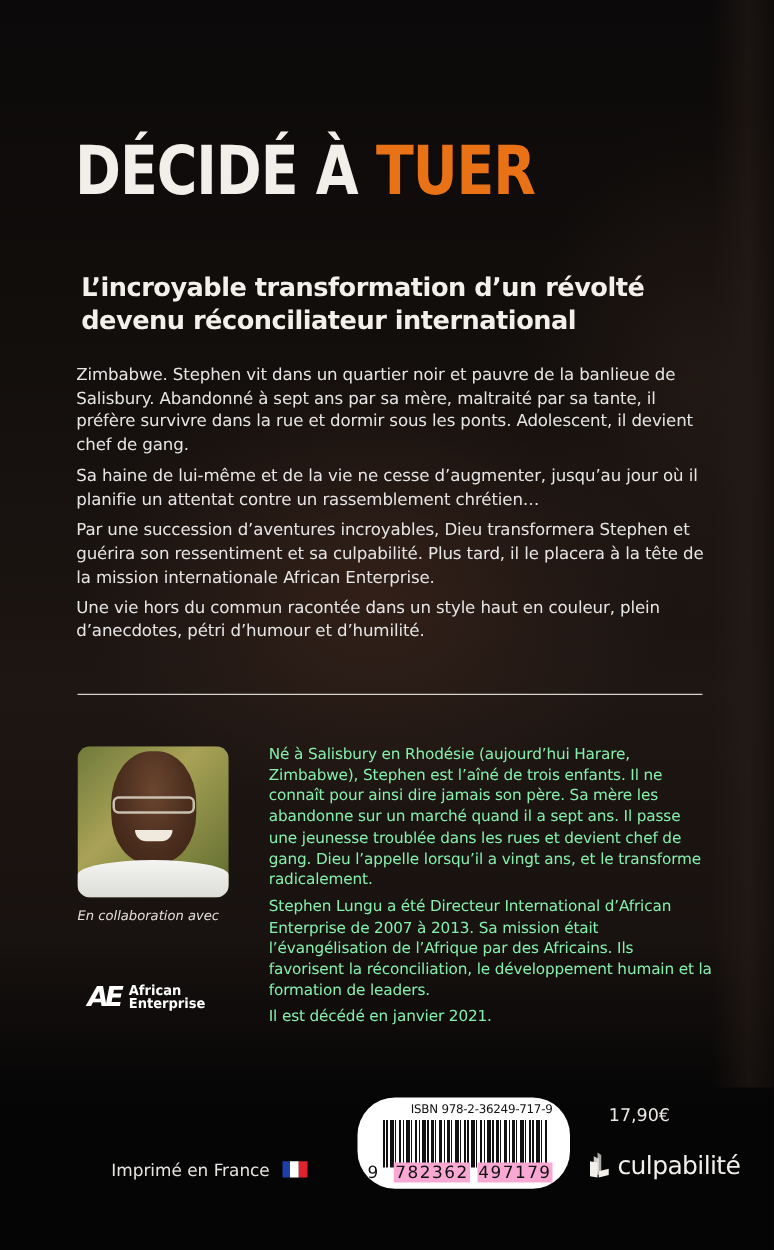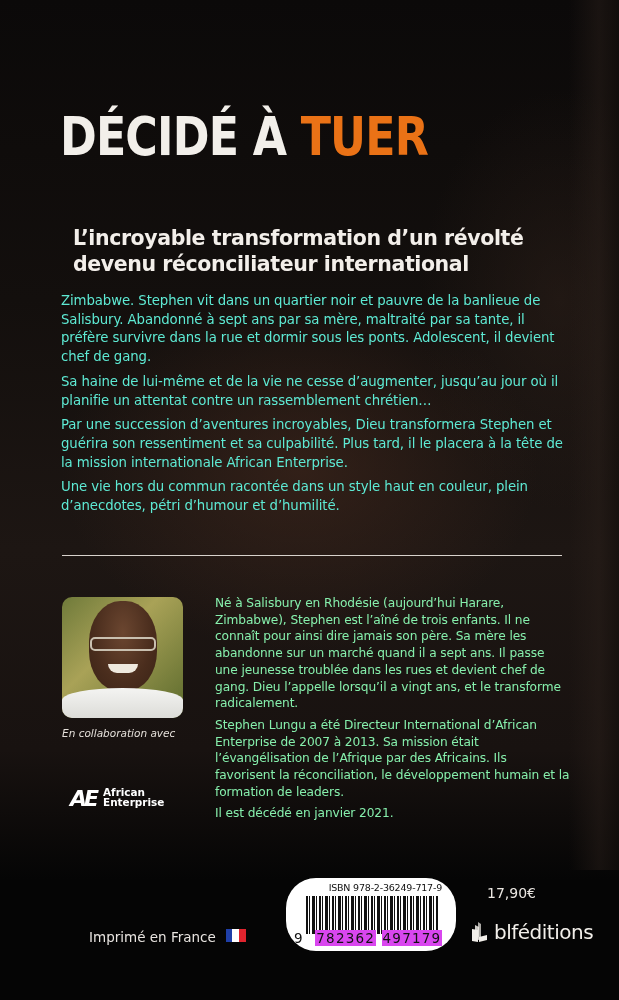--- a/index.html
+++ b/index.html
@@ -23,28 +23,28 @@
   .title {
     position: absolute; left: 60px; top: 110px; margin: 0;
     font-family: "DejaVu Sans", sans-serif; font-weight: bold;
     font-size: 54px; letter-spacing: -1px; line-height: 1;
     transform: scaleX(0.82); transform-origin: left top;
     white-space: nowrap;
   }
   .title .t-white { color: #f2efea; }
   .title .t-orange { color: #ea7216; }
   .subtitle {
-    position: absolute; left: 61px; top: 213px; width: 480px; margin: 12px;
+    position: absolute; left: 61px; top: 213px; width: 480px; margin: 4px;
     font-family: "DejaVu Sans", sans-serif; font-weight: bold;
     font-size: 20.5px; line-height: 26px; color: #f3efea;
     letter-spacing: -0.4px;
   }
   .blurb {
     position: absolute; left: 61px; top: 292px; width: 510px;
-    font-size: 13.3px; line-height: 18.7px; color: #5eead4; letter-spacing: -0.1px;
+    font-size: 13.3px; line-height: 18.7px; color: #e5e5e5; letter-spacing: -0.1px;
   }
   .blurb p { margin: 0 0 6px 0; }
   .divider {
     position: absolute; left: 62px; top: 555px; width: 500px; height: 1px;
     background: #d8d2cc;
   }
   .photo {
     position: absolute; left: 62px; top: 597px; width: 121px; height: 121px;
     border-radius: 10px; overflow: hidden;
     background: radial-gradient(circle at 50% 40%, #5a3a24 0%, #3b2618 35%, rgba(0,0,0,0) 36%),
@@ -108,21 +108,21 @@
     background: repeating-linear-gradient(90deg,
       #111 0px, #111 2px, #fff 2px, #fff 3px, #111 3px, #111 4px, #fff 4px, #fff 6px,
       #111 6px, #111 9px, #fff 9px, #fff 10px, #111 10px, #111 11px, #fff 11px, #fff 13px);
   }
   .bar-digits {
     position: absolute; left: 8px; top: 52px; width: 158px;
     font-size: 13.5px; color: #111; letter-spacing: 1.2px; white-space: nowrap;
     background: transparent;
   }
   .bar-digits .first { margin-right: 6px; }
-  .bar-digits .grp { background: #d946ef; padding: 0 1px; }
+  .bar-digits .grp { background: #f9a8d4; padding: 0 1px; }
   .price {
     position: absolute; left: 471px; top: 885px; font-size: 14px; color: #ebe7e2; margin-left: 16px;
   }
   .publisher {
     position: absolute; left: 470px; top: 920px; display: flex; align-items: center;
     font-size: 20px; color: #f2efea; letter-spacing: -0.5px;
   }
   .book-icon { width: 18px; height: 22px; margin-right: 6px; }
 </style>
 </head>
@@ -191,14 +191,14 @@
 
 <div class="price">17,90€</div>
 
 <div class="publisher">
   <svg class="book-icon" viewBox="0 0 18 22">
     <path d="M2 8 L2 20 L8 21 L8 9 Z" fill="#f2efea"></path>
     <path d="M5 4 L5 18 L9 19 L9 6 Z" fill="#f2efea" opacity="0.85"></path>
     <path d="M8 1 L8 16 L11 17 L11 3 Z" fill="#f2efea" opacity="0.7"></path>
     <path d="M9 21 L17 19 L17 14 L9 16 Z" fill="#f2efea"></path>
   </svg>
-  <span>blféditions</span>
+  <span>culpabilité</span>
 </div>
 
 </body></html>

